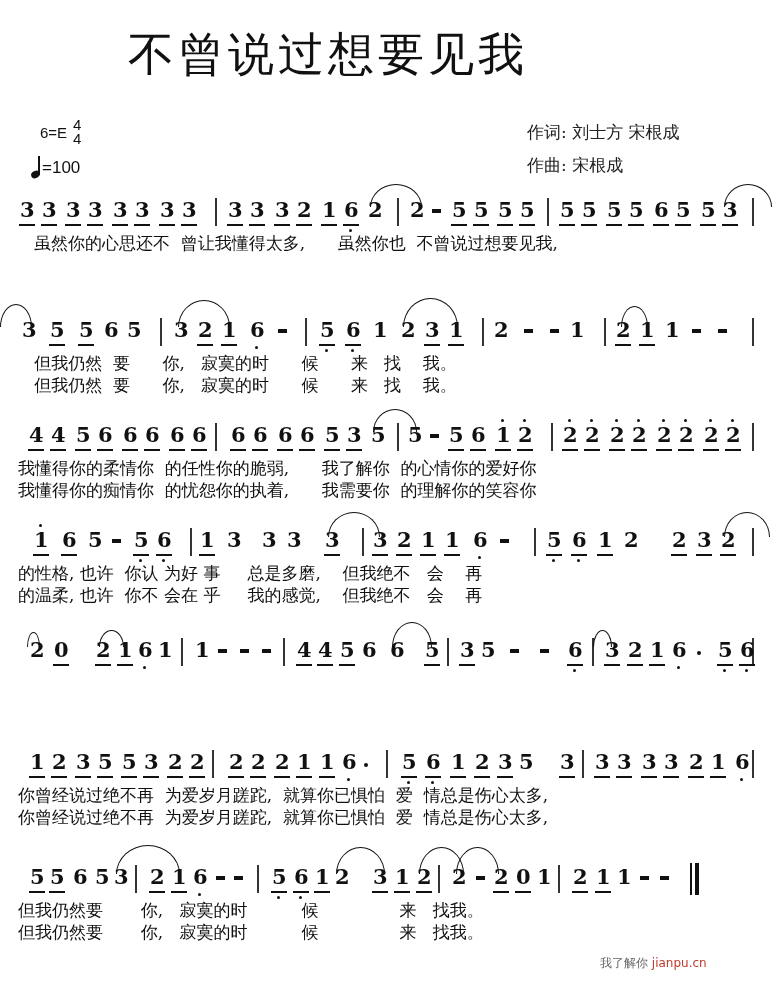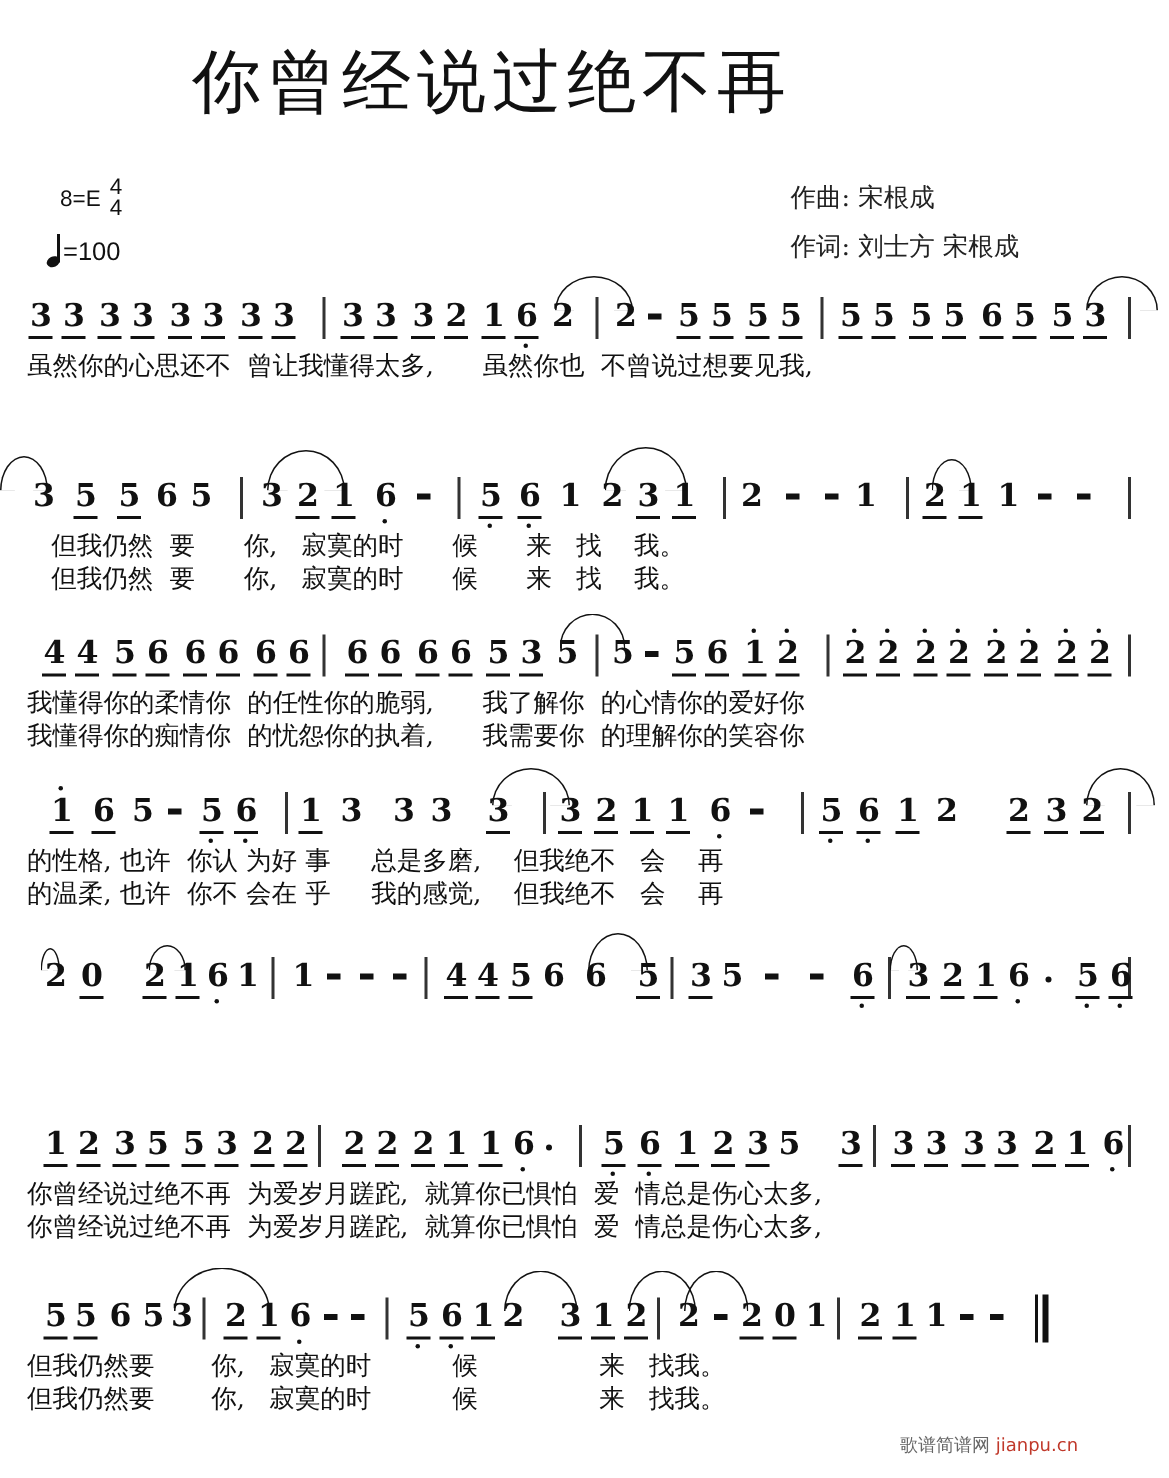--- a/index.html
+++ b/index.html
@@ -23,46 +23,46 @@
   .tie{position:absolute;border:1.5px solid #111;border-bottom:none;border-radius:50% 50% 0 0 / 100% 100% 0 0;}
   .lyric{position:absolute;font-size:17px;white-space:pre;letter-spacing:0px;color:#111;}
   .final1{position:absolute;width:1.5px;background:#111;}
   .final2{position:absolute;width:4px;background:#111;}
   .watermark{position:absolute;left:600px;top:955px;font-size:12px;color:#666;font-family:"DejaVu Sans",sans-serif;}
   .watermark .url{color:#c0392b;}
 </style>
 </head>
 <body>
 
-<div class="title">你曾经说过绝不再</div>
+<div class="title">不曾说过想要见我</div>
 
 <div class="key">
-  <span>8=E</span>
+  <span>6=E</span>
   <span class="frac">
     <span>4</span>
     <span>4</span>
   </span>
 </div>
 
 <div class="tempo">
   <span class="qnote">
       <span class="stem"></span>
       <span class="head"></span>
     </span>
   <span>=100</span>
 </div>
 
 <div class="credits">
   <div>
+    <span>作词:</span>
+    <span>刘士方 宋根成</span>
+  </div>
+  <div>
     <span>作曲:</span>
     <span>宋根成</span>
-  </div>
-  <div>
-    <span>作词:</span>
-    <span>刘士方 宋根成</span>
   </div>
 </div>
 
 <div id="score">
     <div class="system" style="top: 198px; height: 100px;">
       <div class="bar" style="left: 215px; top: 0px; height: 28px;"></div>
       <div class="bar" style="left: 397px; top: 0px; height: 28px;"></div>
       <div class="bar" style="left: 547px; top: 0px; height: 28px;"></div>
       <div class="bar" style="left: 752px; top: 0px; height: 28px;"></div>
       <div class="note" style="left: 20px; top: 0px;">3</div>
@@ -116,21 +116,21 @@
       <div class="note" style="left: 654px; top: 0px;">6</div>
       <div class="uline" style="left: 653px; top: 26px; width: 16px;"></div>
       <div class="note" style="left: 676px; top: 0px;">5</div>
       <div class="uline" style="left: 675px; top: 26px; width: 16px;"></div>
       <div class="note" style="left: 701px; top: 0px;">5</div>
       <div class="uline" style="left: 700px; top: 26px; width: 16px;"></div>
       <div class="note" style="left: 723px; top: 0px;">3</div>
       <div class="uline" style="left: 722px; top: 26px; width: 16px;"></div>
       <div class="tie" style="left: 370px; top: -14px; width: 50px; height: 22px;"></div>
       <div class="tie" style="left: 724px; top: -14px; width: 46px; height: 22px;"></div>
-      <div class="lyric" style="left: 18px; top: 34px;">虽然你的心思还不  曾让我懂得太多,      虽然你也  不曾说过想要见我,</div>
+      <div class="lyric" style="left: 34px; top: 34px;">虽然你的心思还不  曾让我懂得太多,      虽然你也  不曾说过想要见我,</div>
     </div>
     <div class="system" style="top: 318px; height: 100px;">
       <div class="bar" style="left: 160px; top: 0px; height: 28px;"></div>
       <div class="bar" style="left: 305px; top: 0px; height: 28px;"></div>
       <div class="bar" style="left: 482px; top: 0px; height: 28px;"></div>
       <div class="bar" style="left: 604px; top: 0px; height: 28px;"></div>
       <div class="bar" style="left: 752px; top: 0px; height: 28px;"></div>
       <div class="note" style="left: 22px; top: 0px;">3</div>
       <div class="note" style="left: 50px; top: 0px;">5</div>
       <div class="uline" style="left: 49px; top: 26px; width: 16px;"></div>
@@ -484,15 +484,15 @@
       <div class="tie" style="left: 116px; top: -20px; width: 62px; height: 28px;"></div>
       <div class="tie" style="left: 336px; top: -18px; width: 47px; height: 26px;"></div>
       <div class="tie" style="left: 419px; top: -18px; width: 43px; height: 26px;"></div>
       <div class="tie" style="left: 456px; top: -18px; width: 41px; height: 26px;"></div>
       <div class="lyric" style="left: 18px; top: 34px;">但我仍然要       你,   寂寞的时          候               来   找我。</div>
       <div class="lyric" style="left: 18px; top: 56px;">但我仍然要       你,   寂寞的时          候               来   找我。</div>
     </div>
   </div>
 
 <div class="watermark">
-  <span>歌谱简谱网</span>
+  <span>我了解你</span>
   <span class="url">jianpu.cn</span>
 </div>
 
 </body></html>

